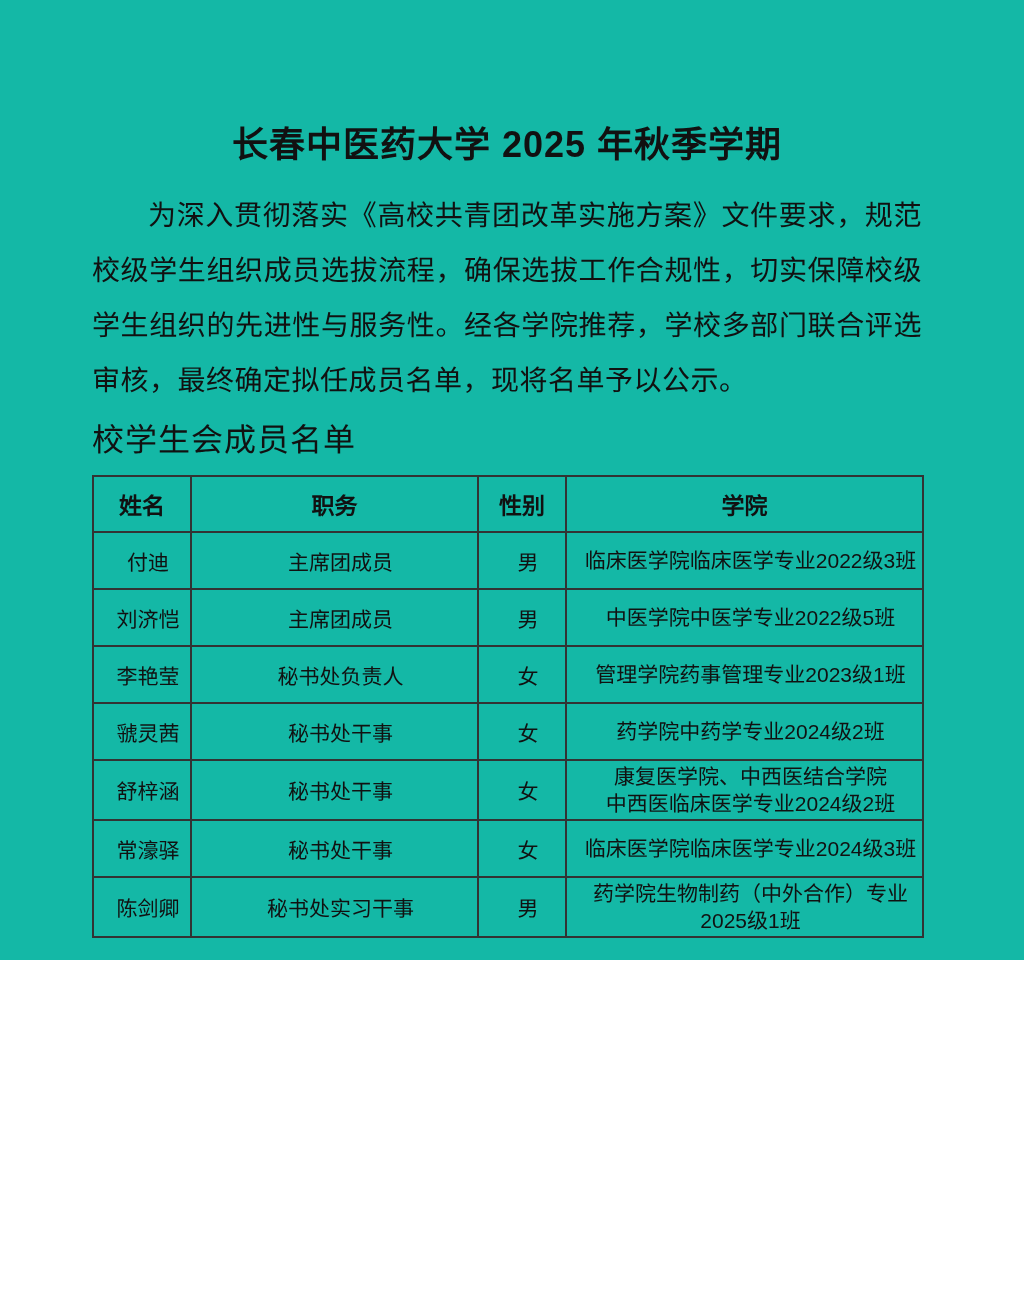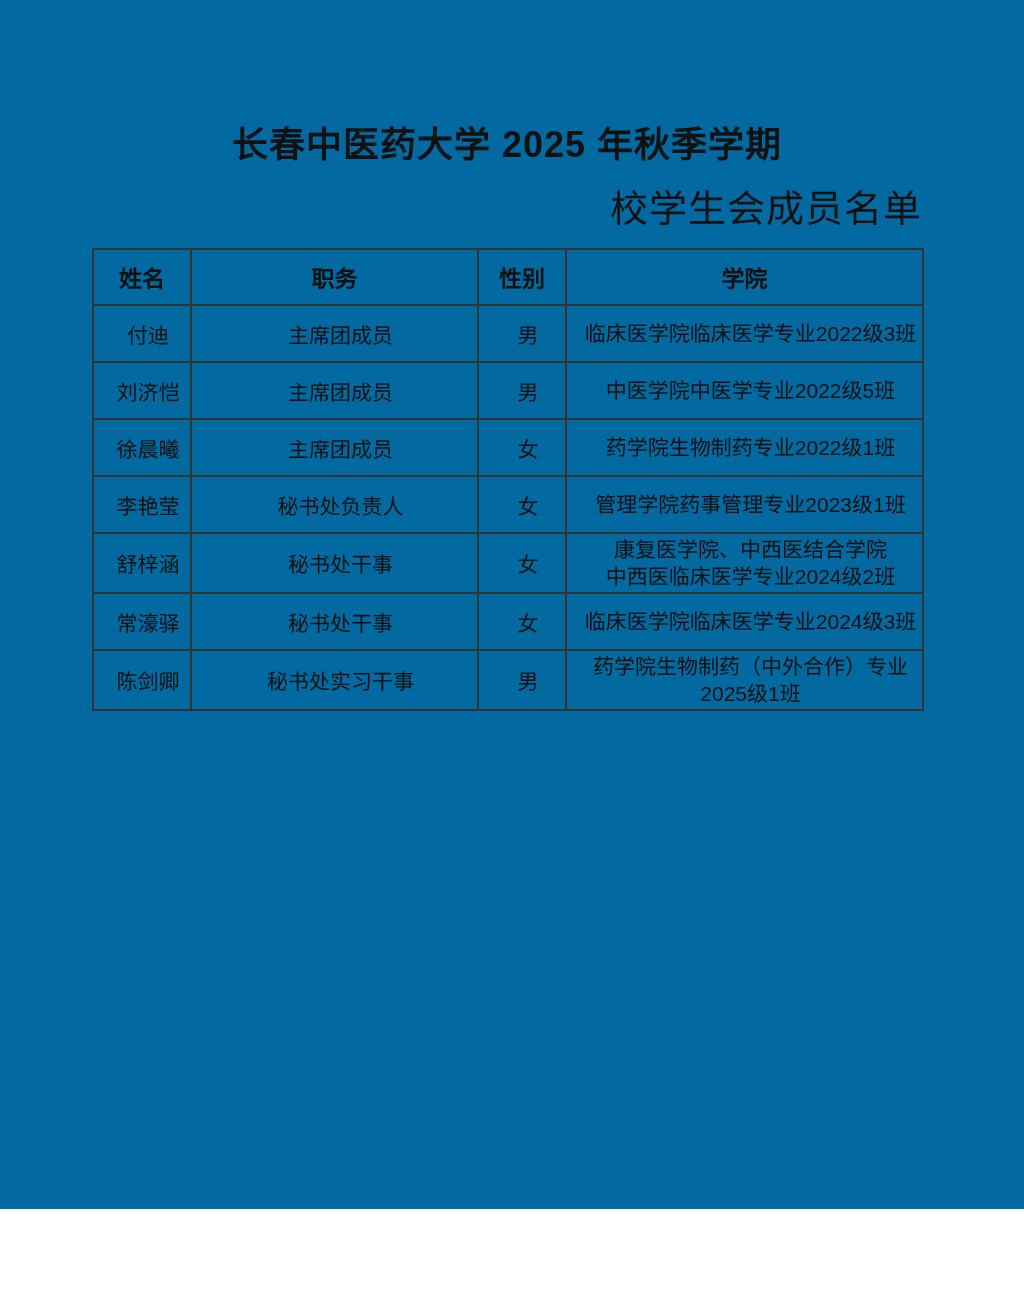--- a/index.html
+++ b/index.html
@@ -4,44 +4,44 @@
 <style>
   * { margin: 0; padding: 0; box-sizing: border-box; }
   html, body {
     width: 1024px;
     background: #ffffff;
     font-family: "Liberation Sans", "DejaVu Sans", sans-serif;
     color: #111111;
   }
   .page {
     width: 1024px;
-    height: 1209px;
-    background: #0369a1;
+    height: 960px;
+    background: #14b8a6;
     padding: 118px 102px 0 92px;
     overflow: hidden;
   }
   .doc-title {
     text-align: center;
     font-size: 36px;
     font-weight: 700;
     line-height: 54px;
     letter-spacing: 1px;
   }
   .intro {
     margin-top: 16px;
     font-size: 28px;
     line-height: 55px;
     text-indent: 2em;
     text-align: justify;
     letter-spacing: 0.5px;
   }
   .section-title {
     margin-top: 6px;
-    text-align: right;
-    font-size: 38px;
+    text-align: left;
+    font-size: 32px;
     font-weight: 400;
     letter-spacing: 1px;
   }
   table.members {
     margin-top: 15px;
     width: 830px;
     border-collapse: collapse;
     table-layout: fixed;
   }
   table.members th,
@@ -69,20 +69,21 @@
 </style>
 </head>
 <body>
 
 <div class="page">
 
   <div class="doc-title">
     <div>长春中医药大学 2025 年秋季学期</div>
   </div>
 
+  <p class="intro">为深入贯彻落实《高校共青团改革实施方案》文件要求，规范校级学生组织成员选拔流程，确保选拔工作合规性，切实保障校级学生组织的先进性与服务性。经各学院推荐，学校多部门联合评选审核，最终确定拟任成员名单，现将名单予以公示。</p>
 
   <div class="section-title">校学生会成员名单</div>
 
   <table class="members">
     <colgroup>
       <col style="width:98px">
       <col style="width:287px">
       <col style="width:88px">
       <col style="width:357px">
     </colgroup>
@@ -102,36 +103,36 @@
     <td class="cell-college">临床医学院临床医学专业2022级3班</td>
   </tr>
 
   <tr>
     <td class="cell-name">刘济恺</td>
     <td class="cell-position">主席团成员</td>
     <td class="cell-gender">男</td>
     <td class="cell-college">中医学院中医学专业2022级5班</td>
   </tr>
 
-  <tr>
-    <td class="cell-name">徐晨曦</td>
-    <td class="cell-position">主席团成员</td>
-    <td class="cell-gender">女</td>
-    <td class="cell-college">药学院生物制药专业2022级1班</td>
-  </tr>
 
 
 
   <tr>
     <td class="cell-name">李艳莹</td>
     <td class="cell-position">秘书处负责人</td>
     <td class="cell-gender">女</td>
     <td class="cell-college">管理学院药事管理专业2023级1班</td>
   </tr>
 
+  <tr>
+    <td class="cell-name">虢灵茜</td>
+    <td class="cell-position">秘书处干事</td>
+    <td class="cell-gender">女</td>
+    <td class="cell-college">药学院中药学专业2024级2班</td>
+  </tr>
 
 
   <tr>
     <td class="cell-name">舒梓涵</td>
     <td class="cell-position">秘书处干事</td>
     <td class="cell-gender">女</td>
     <td class="cell-college">康复医学院、中西医结合学院
 中西医临床医学专业2024级2班</td>
   </tr>
 

